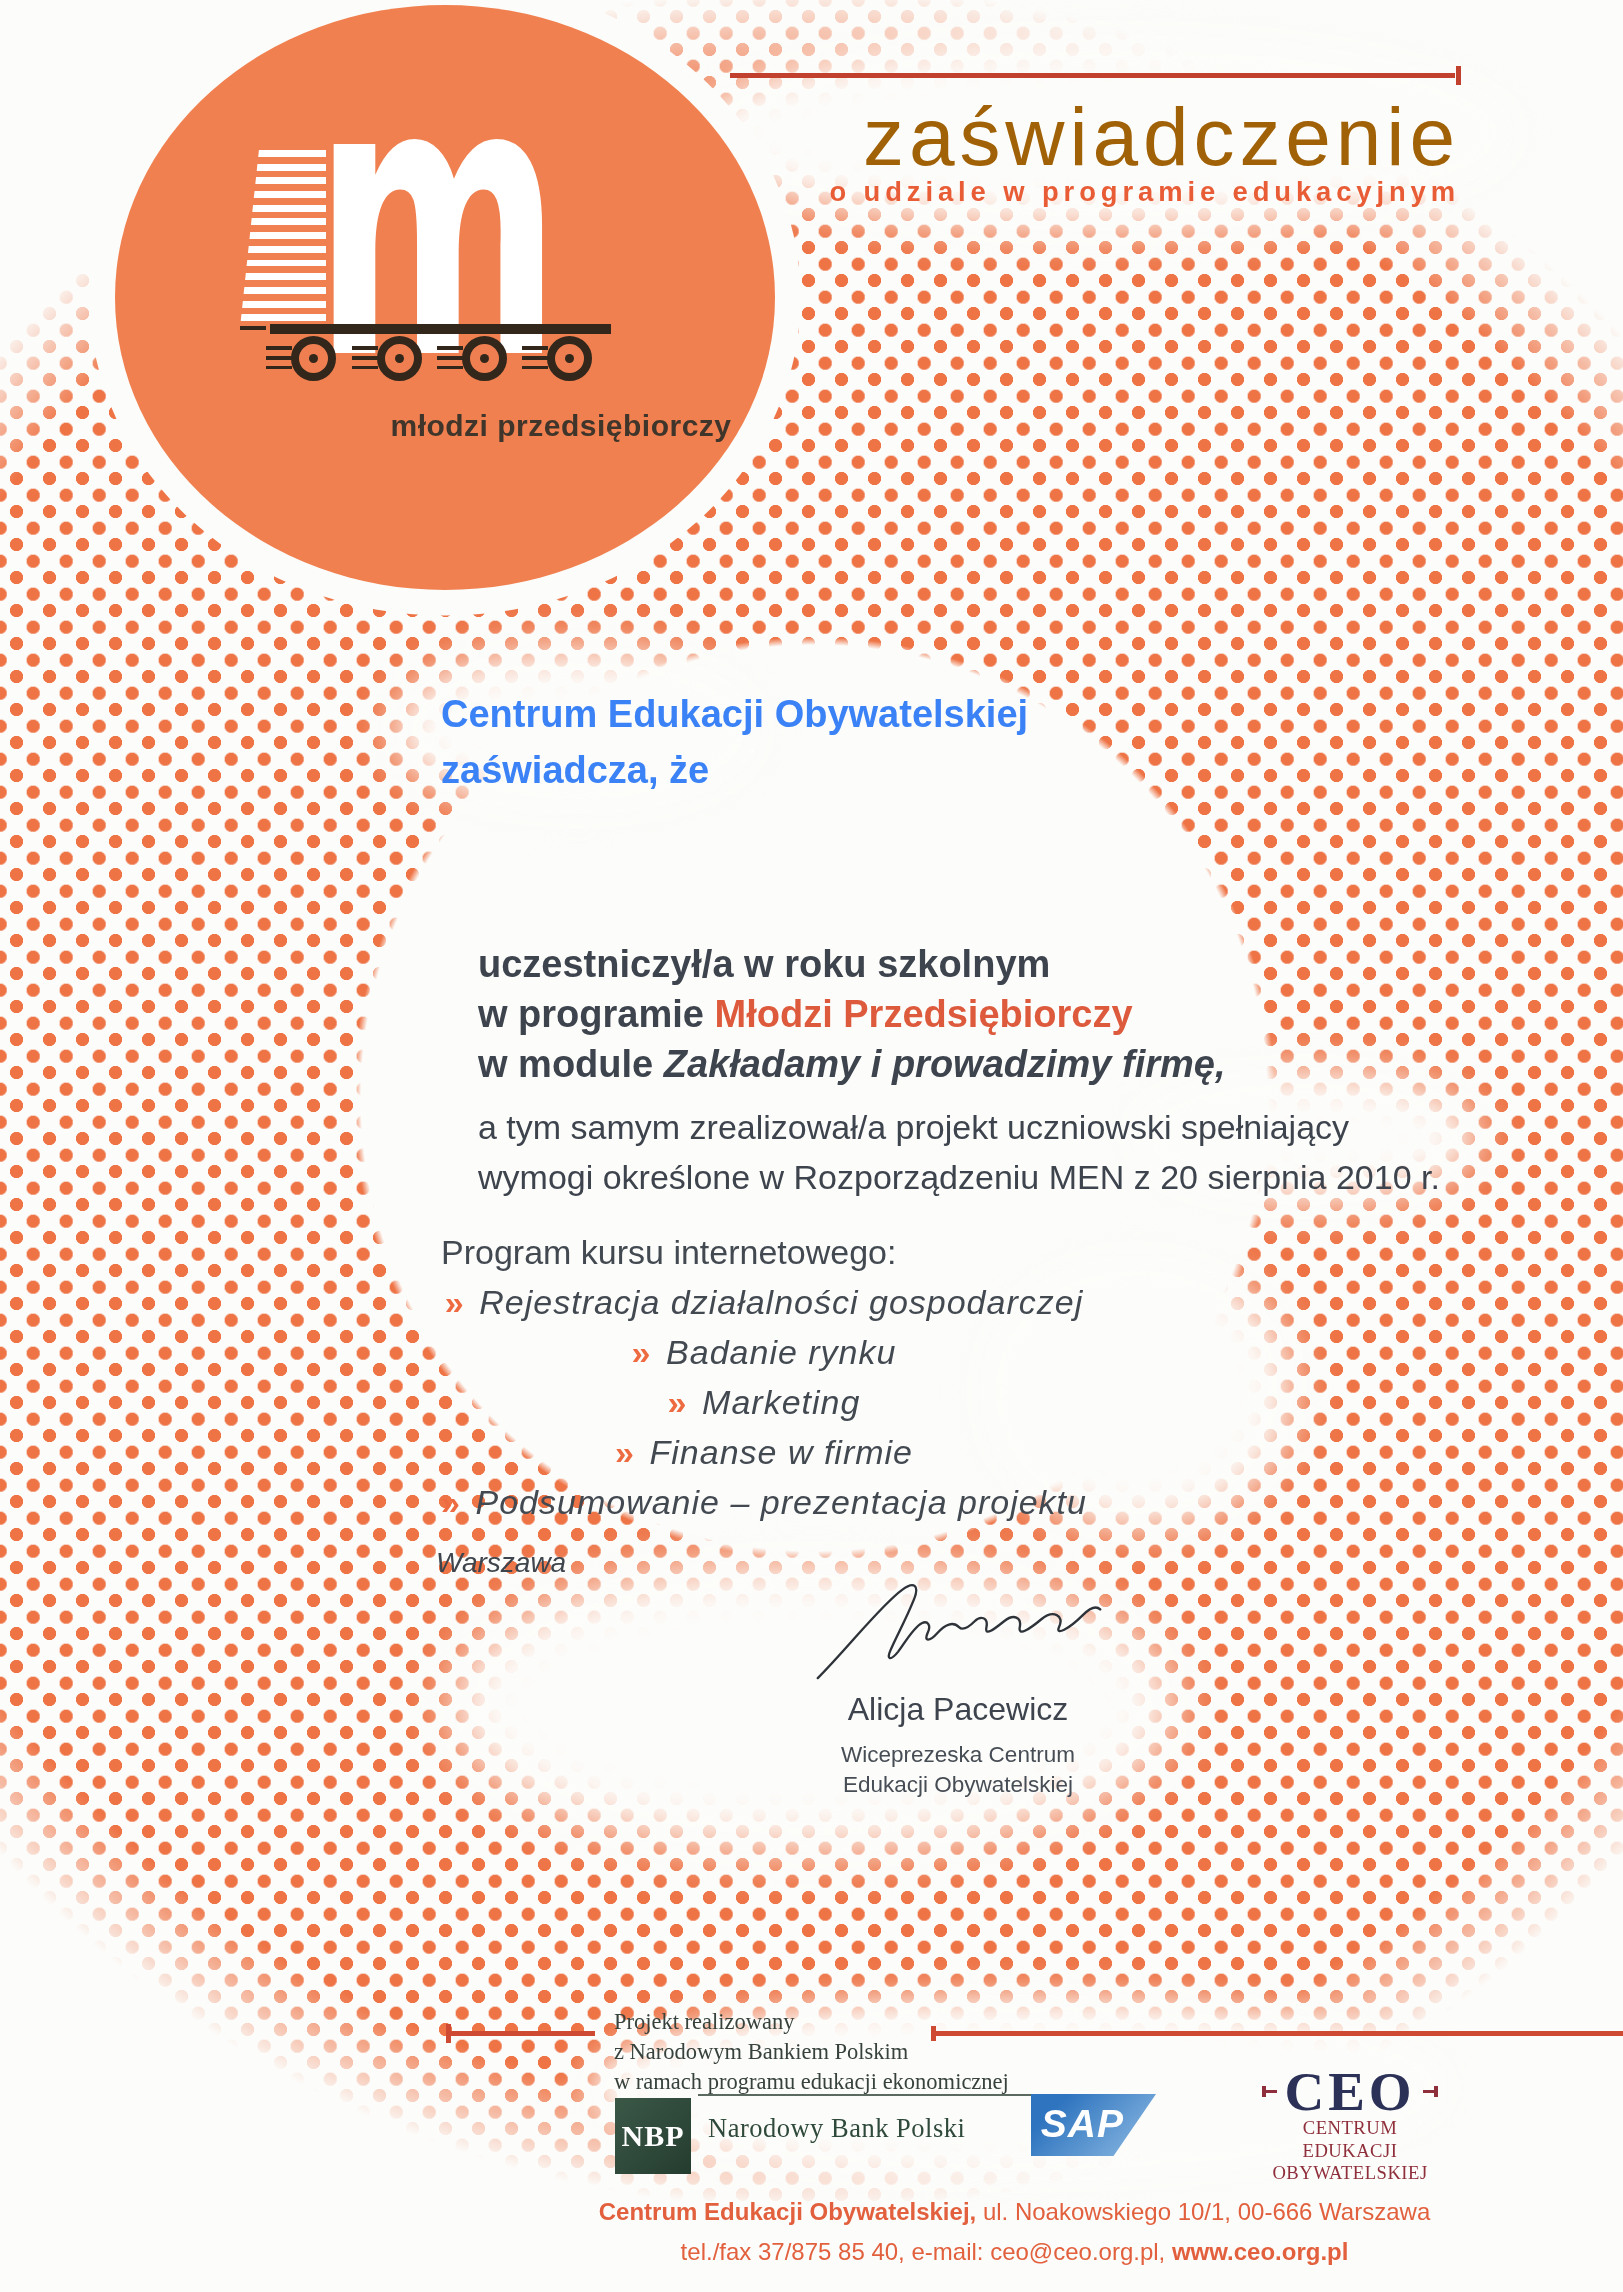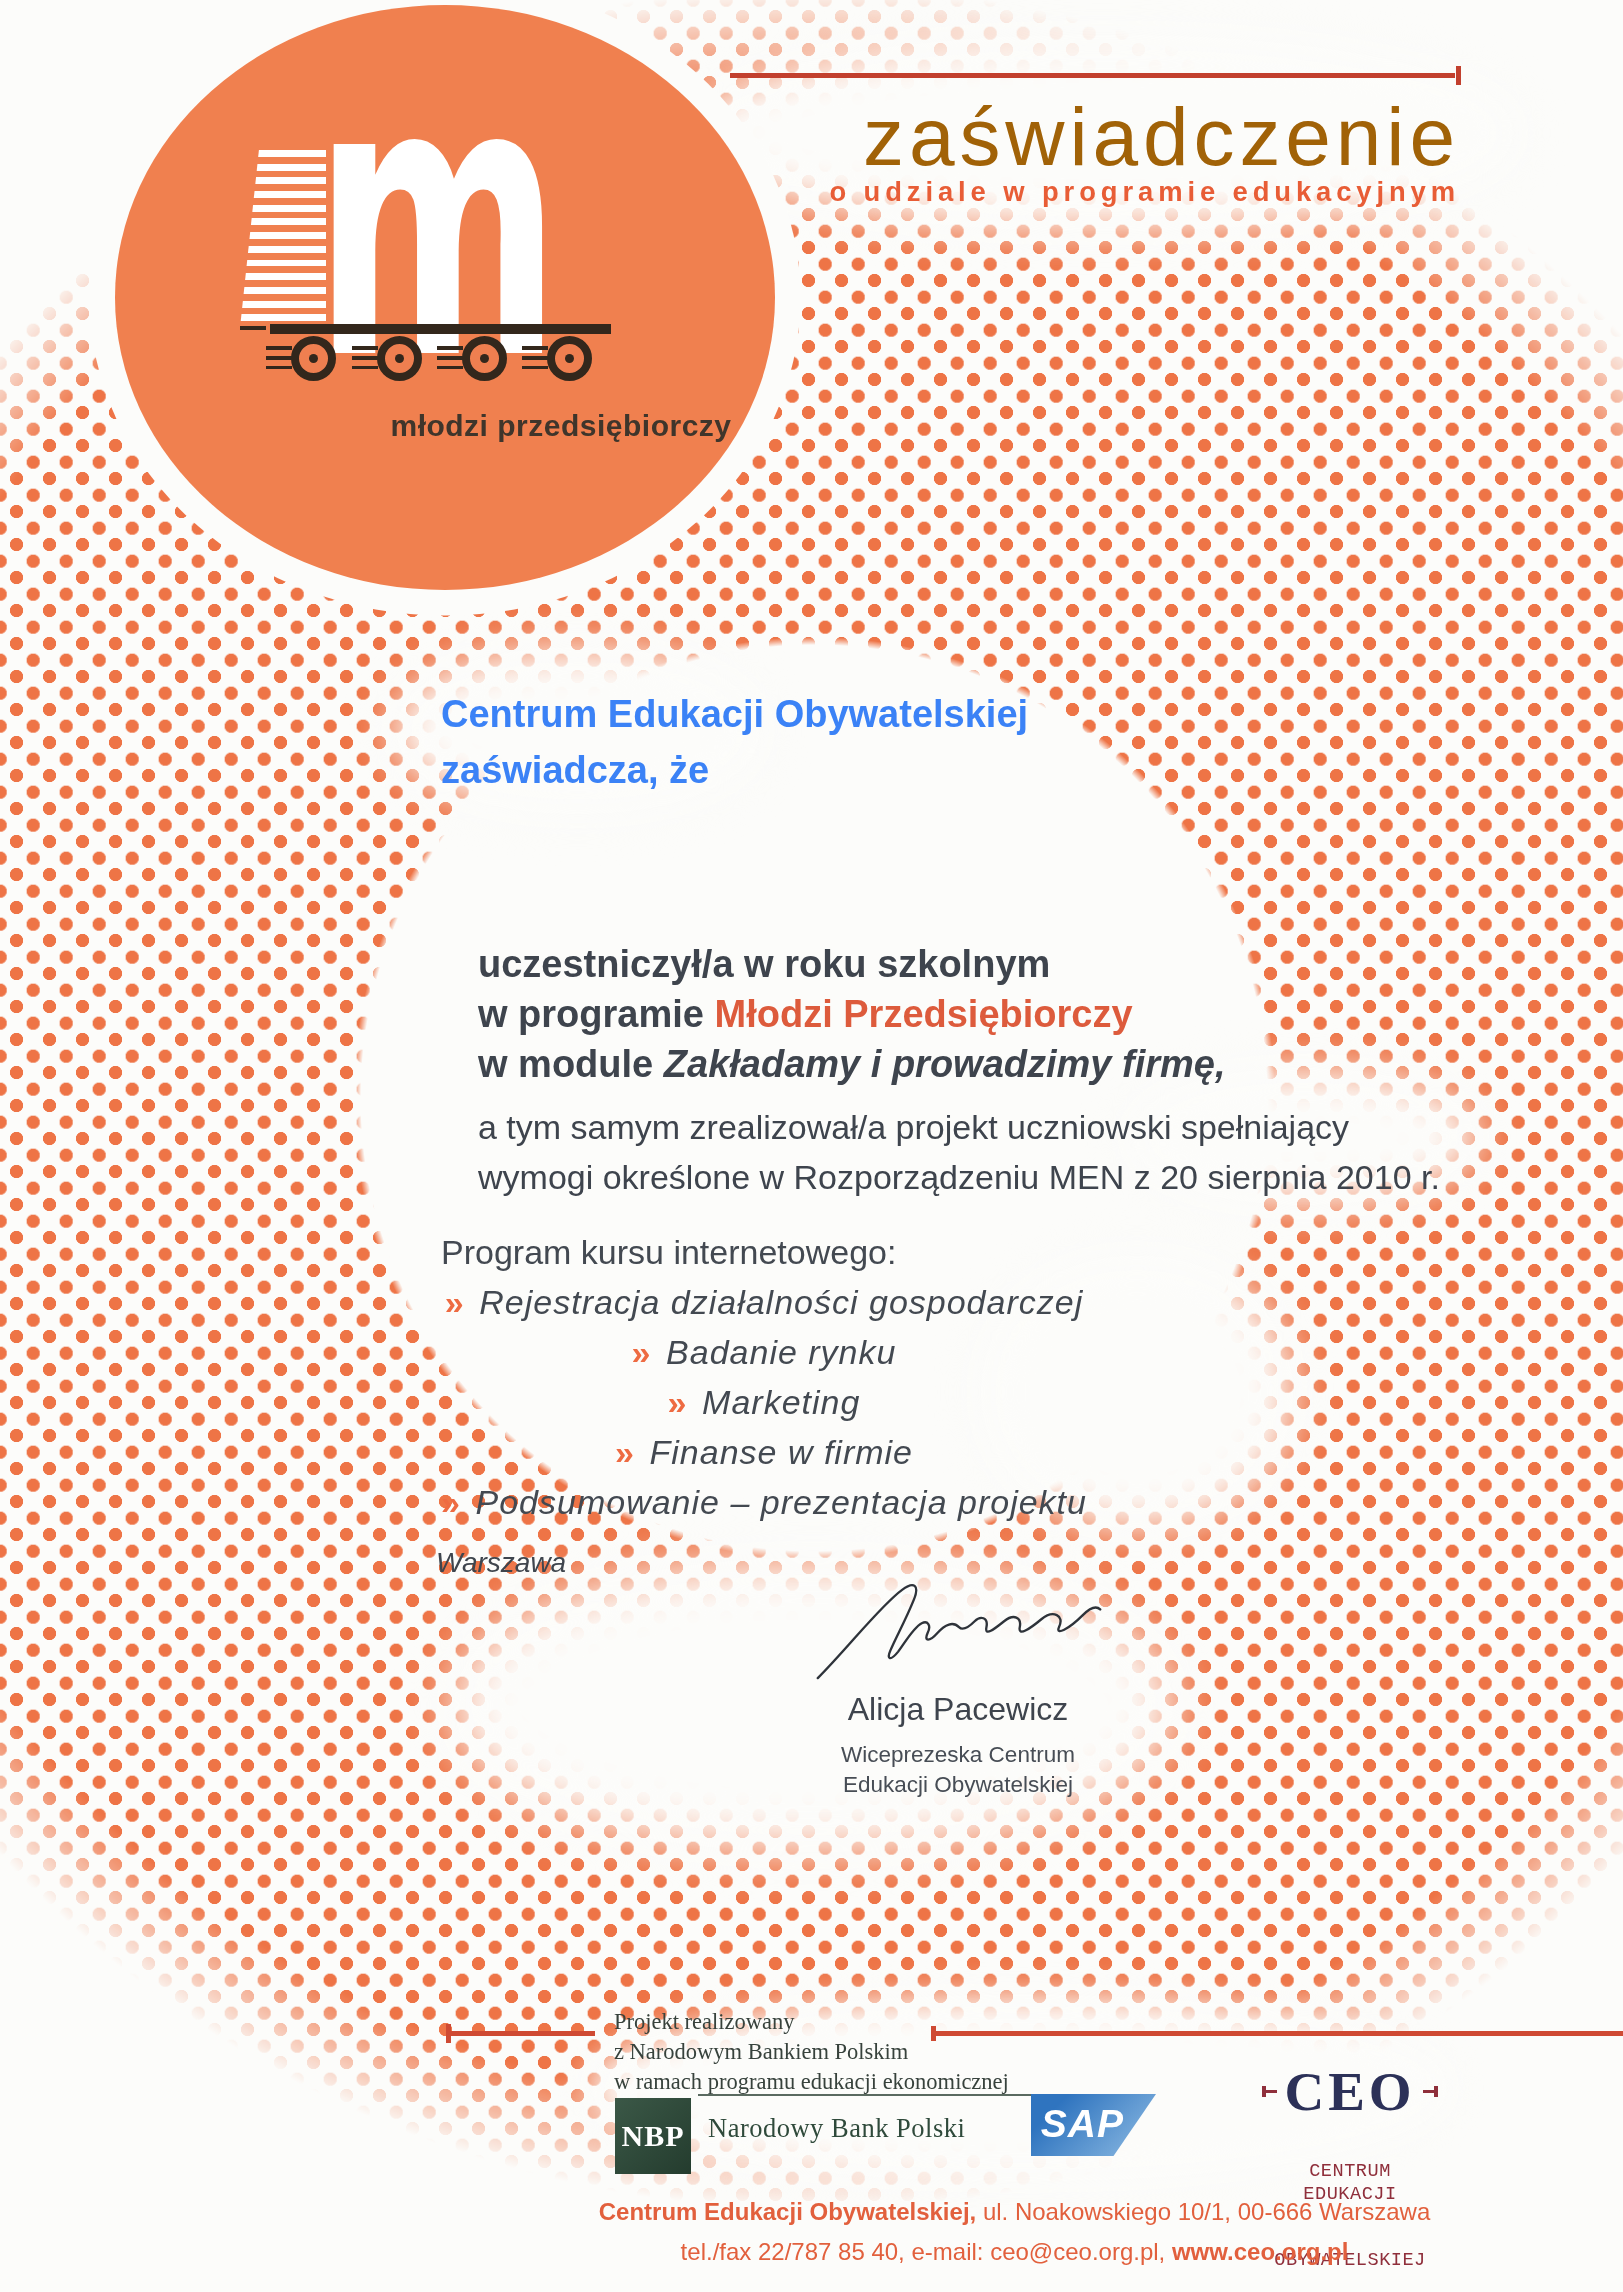--- a/index.html
+++ b/index.html
@@ -116,22 +116,22 @@
   .ceo-row{display:flex; align-items:center; justify-content:flex-end; gap:7.8px;}
   .ceo-mark{width:17.6px; height:3.9px; background:#8f2f3b; position:relative;}
   .ceo-mark::before{content:""; position:absolute; top:-3.9px; width:3.9px; height:11.8px; background:#8f2f3b;}
   .ceo-mark.left::before{left:0;}
   .ceo-mark.right::before{right:0;}
   .ceo-abbr{
     font-family:"Liberation Serif", serif; font-weight:bold; font-size:55px; line-height:51px;
     color:#2c3158; letter-spacing:3.9px;
   }
   .ceo-line{
-    font-family:Liberation Mono, monospace; font-size:18.6px; line-height:22.5px;
-    color:#8f2f3b; letter-spacing:0.5px;margin-top:44px;
+    font-family:Liberation Serif, serif; font-size:18.6px; line-height:22.5px;
+    color:#8f2f3b; letter-spacing:0.5px;
   }
   
   .footer{
     position:absolute; z-index:4; left:407px; top:2192px; width:1215px; text-align:center;
     font-size:24px; line-height:40px; color:#e2603d;
   }
   .footer b{font-weight:bold;}
 </style>
 </head>
 <body>
@@ -230,17 +230,17 @@
       <div class="ceo-mark left"></div>
       <div class="ceo-abbr">CEO</div>
       <div class="ceo-mark right"></div>
     </div>
     <div class="ceo-line">CENTRUM EDUKACJI</div>
     <div class="ceo-line">OBYWATELSKIEJ</div>
   </div>
 
   <div class="footer">
     <div><b>Centrum Edukacji Obywatelskiej,</b><span> ul. Noakowskiego 10/1, 00-666 Warszawa</span></div>
-    <div><span>tel./fax 22/787 85 40, e-mail: ceo@ceo.org.pl, </span><b>www.ceo.org.pl</b></div>
+    <div><span>tel./fax 37/875 85 40, e-mail: ceo@ceo.org.pl, </span><b>www.ceo.org.pl</b></div>
   </div>
 
 </div>
 
 
 </body></html>

